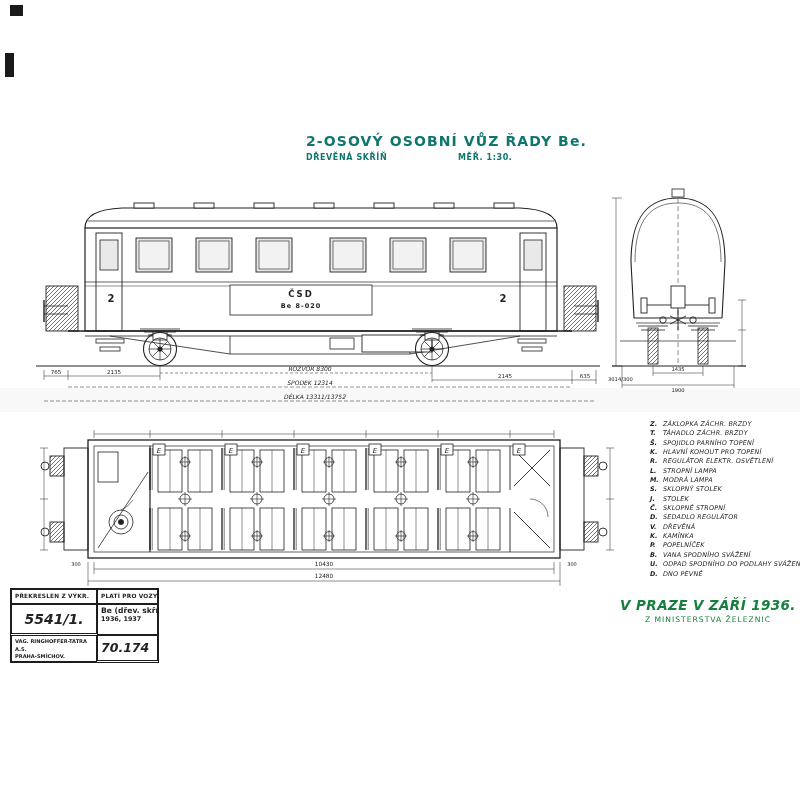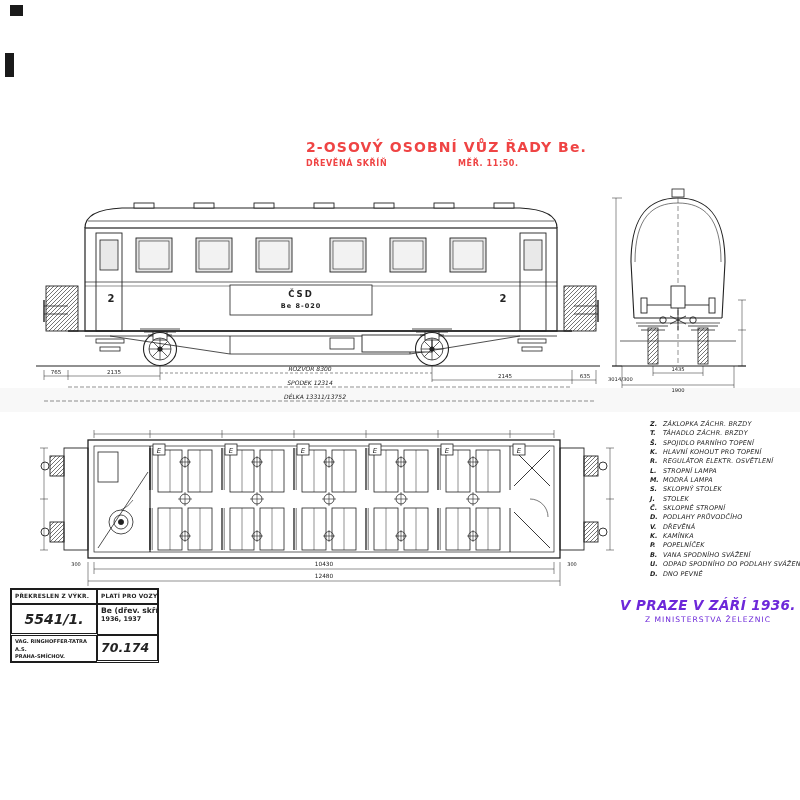--- a/index.html
+++ b/index.html
@@ -1,29 +1,29 @@
 <!DOCTYPE html>
 <html><head>
 <meta charset="utf-8">
 <style>
   html,body{margin:0;padding:0;background:#ffffff;}
   #page{position:relative;width:800px;height:800px;background:#ffffff;overflow:hidden;
         font-family:"DejaVu Sans",sans-serif;color:#222;}
   svg text{font-family:"DejaVu Sans",sans-serif;fill:#222;}
-  .dtitle{position:absolute;left:306px;top:139px;width:290px;color:#ef4444;}
+  .dtitle{position:absolute;left:306px;top:133px;width:290px;color:#0f766e;}
   .t1{font-weight:bold;font-size:14px;letter-spacing:1.1px;white-space:nowrap;}
   .t2wrap{position:relative;margin-top:4px;height:12px;font-size:8px;font-weight:bold;letter-spacing:.6px;}
   .t2l{position:absolute;left:0;top:0;}
   .t2r{position:absolute;left:152px;top:0;}
   .legend{position:absolute;left:650px;top:420px;width:150px;
           font-style:italic;font-size:6.4px;line-height:9.35px;color:#1f1f1f;}
   .lrow{display:flex;white-space:nowrap;}
   .lkey{width:13px;flex:none;font-weight:bold;}
   .ltext{letter-spacing:.2px;text-align:center;}
-  .footer{position:absolute;left:616px;top:597px;width:184px;text-align:center;color:#6d28d9;}
+  .footer{position:absolute;left:616px;top:597px;width:184px;text-align:center;color:#15803d;}
   .fl1{font-weight:bold;font-style:italic;font-size:13.5px;letter-spacing:.4px;white-space:nowrap;}
   .fl2{font-weight:normal;font-size:7.6px;letter-spacing:1px;margin-top:2px;white-space:nowrap;}
   .tblock{position:absolute;left:10px;top:588px;width:147px;border:1.6px solid #1d1d1d;background:#fff;}
   .tb-grid{display:grid;grid-template-columns:86px 1fr;}
   .tb-cell{border:0.8px solid #1d1d1d;padding:1px 3px;overflow:hidden;}
   .tb-h{font-size:5.8px;font-weight:bold;letter-spacing:.2px;height:11px;line-height:11px;white-space:nowrap;}
   .tb-no{font-size:14px;font-style:italic;font-weight:bold;height:26px;line-height:26px;text-align:center;}
   .tb-ser{height:26px;line-height:1.15;padding-top:2px;}
   .tb-ser .s1{font-size:7.6px;font-weight:bold;white-space:nowrap;}
   .tb-ser .s2{font-size:6.4px;font-weight:bold;}
@@ -38,21 +38,21 @@
 <div id="page">
 
   <div class="scanband" style="top:388px;height:24px;"></div>
   <div class="stamp" style="left:10px;top:5px;width:13px;height:11px;"></div>
   <div class="stamp" style="left:5px;top:53px;width:9px;height:24px;"></div>
 
   <div class="dtitle">
     <div class="t1">2-OSOVÝ OSOBNÍ VŮZ ŘADY Be.</div>
     <div class="t2wrap">
       <span class="t2l">DŘEVĚNÁ SKŘÍŇ</span>
-      <span class="t2r">MĚŘ. 11:50.</span>
+      <span class="t2r">MĚŘ. 1:30.</span>
     </div>
   </div>
 
   <svg width="800" height="800" viewBox="0 0 800 800" style="position:absolute;left:0;top:0;">
     <defs>
       <pattern id="hatch" patternUnits="userSpaceOnUse" width="4" height="4">
         <path d="M0,4 L4,0" stroke="#3a3a3a" stroke-width="0.7"></path>
       </pattern>
       <g id="wheel">
         <circle r="16.5" fill="none" stroke="#222" stroke-width="1.1"></circle>
@@ -345,21 +345,21 @@
         <span class="ltext">STOLEK</span>
       </div>
 
       <div class="lrow">
         <span class="lkey">Č.</span>
         <span class="ltext">SKLOPNÉ STROPNÍ</span>
       </div>
 
       <div class="lrow">
         <span class="lkey">D.</span>
-        <span class="ltext">PODLAHY PRŮVODČÍHO</span>
+        <span class="ltext">SEDADLO REGULÁTOR</span>
       </div>
 
       <div class="lrow">
         <span class="lkey">V.</span>
         <span class="ltext">DŘEVĚNÁ</span>
       </div>
 
       <div class="lrow">
         <span class="lkey">K.</span>
         <span class="ltext">KAMÍNKA</span>

